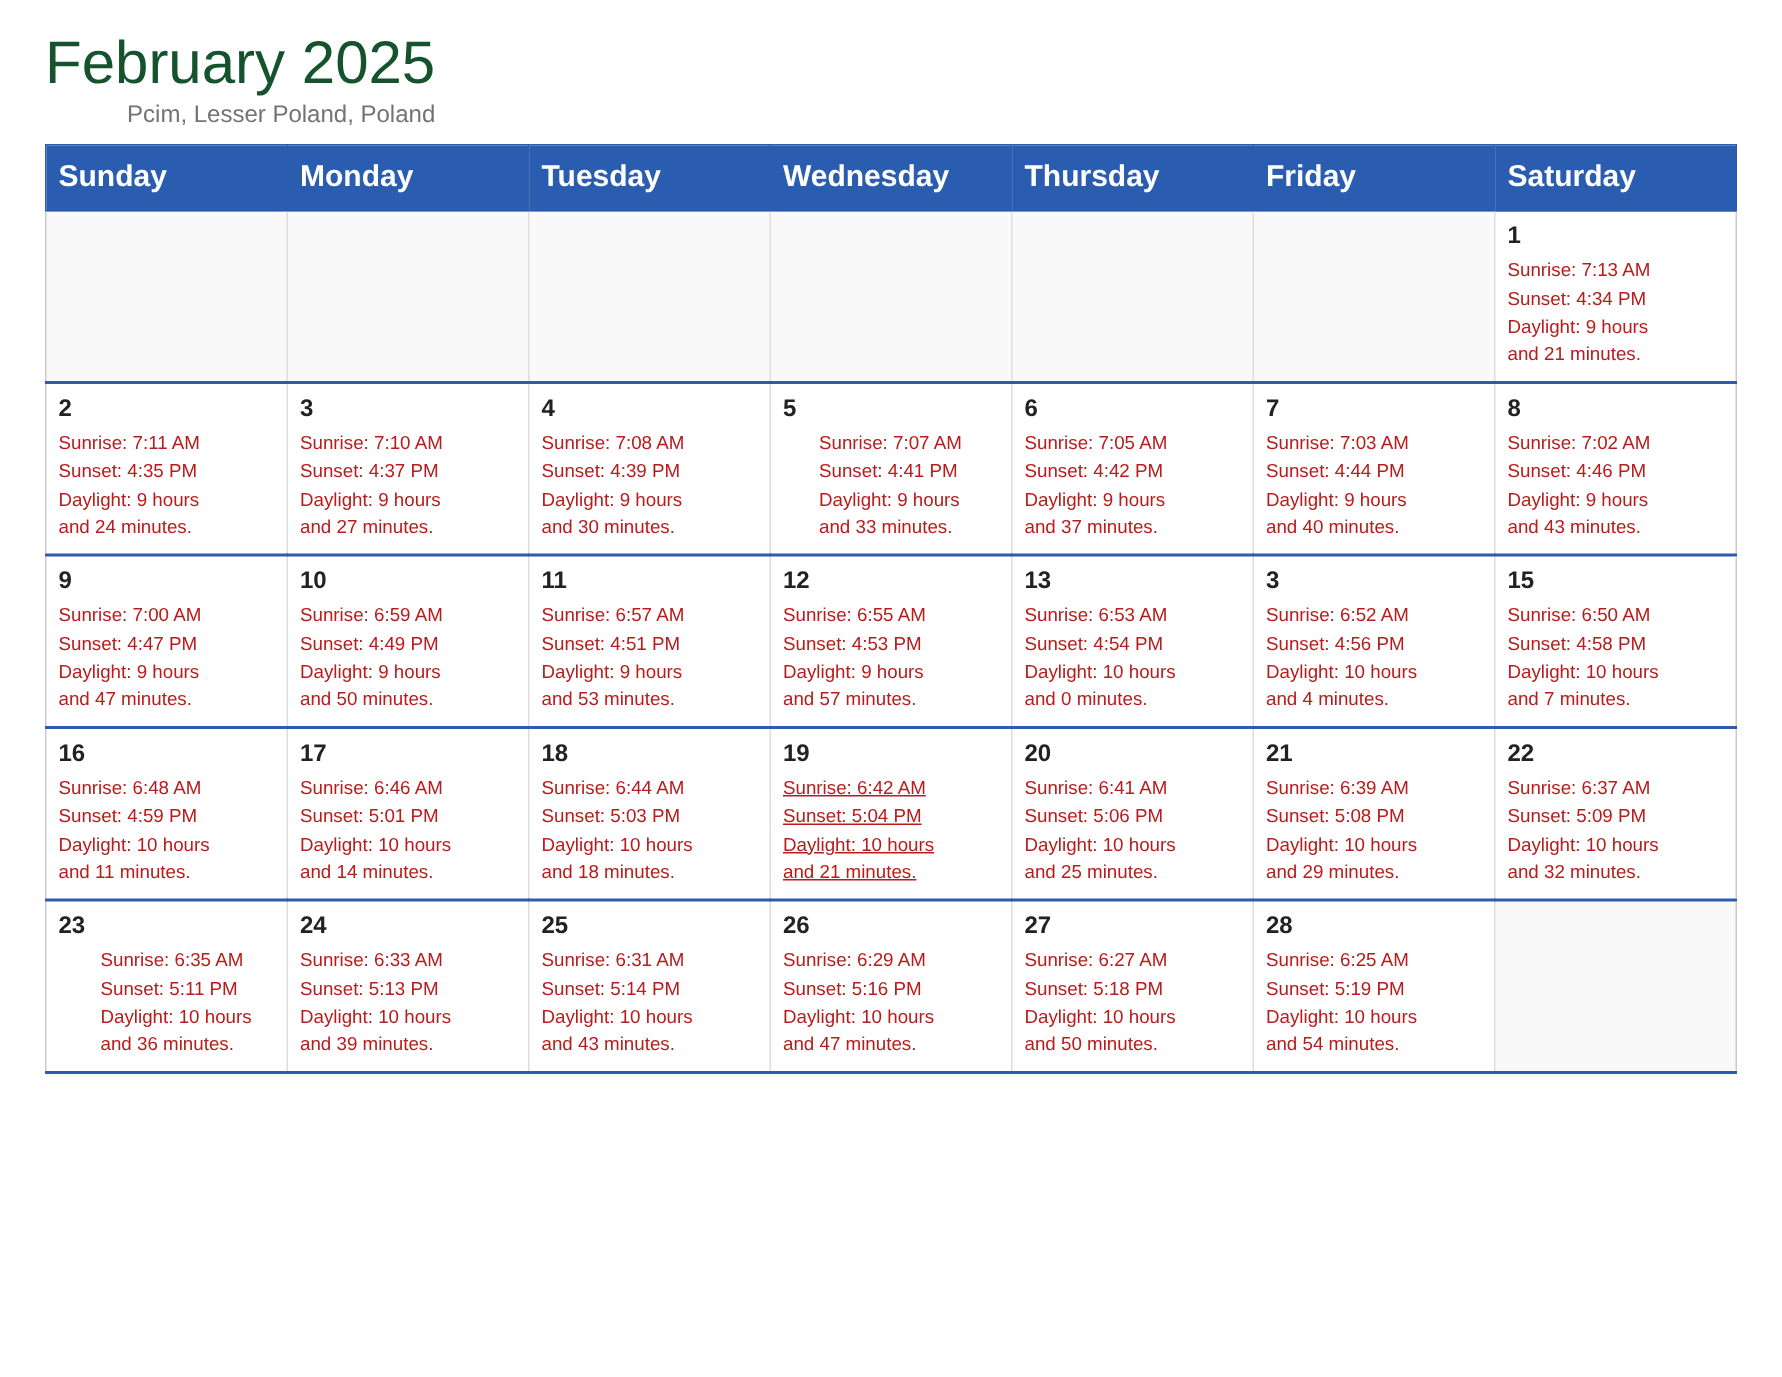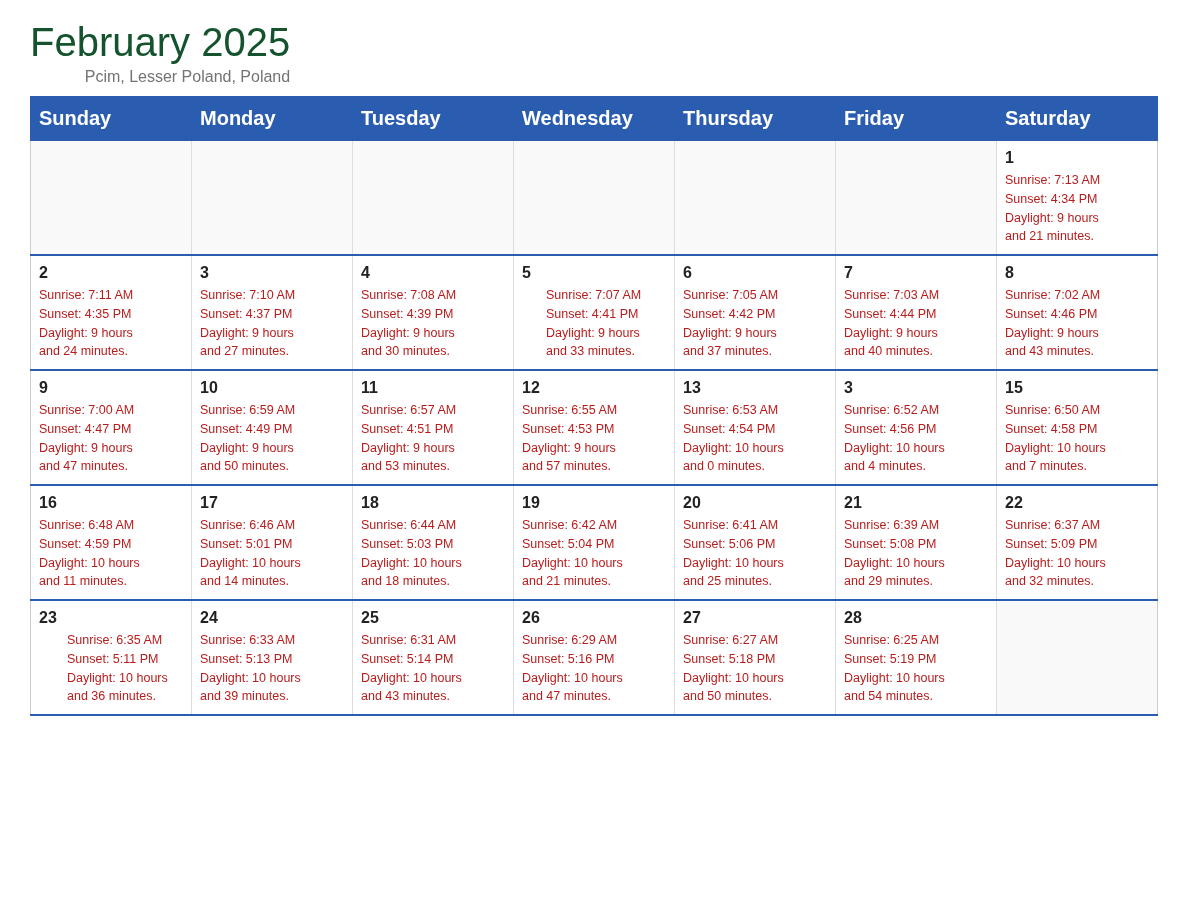--- a/index.html
+++ b/index.html
@@ -257,21 +257,21 @@
         </td>
         <td>
           <div class="day-number">18</div>
           <div class="day-info" style="white-space: pre-line;">Sunrise: 6:44 AM
 Sunset: 5:03 PM
 Daylight: 10 hours
 and 18 minutes.</div>
         </td>
         <td>
           <div class="day-number">19</div>
-          <div class="day-info" style="white-space: pre-line;">Sunrise: 6:42 AM
+          <div class="day-info" style="white-space: pre-line; text-decoration: underline;">Sunrise: 6:42 AM
 Sunset: 5:04 PM
 Daylight: 10 hours
 and 21 minutes.</div>
         </td>
         <td>
           <div class="day-number">20</div>
           <div class="day-info" style="white-space: pre-line;">Sunrise: 6:41 AM
 Sunset: 5:06 PM
 Daylight: 10 hours
 and 25 minutes.</div>

